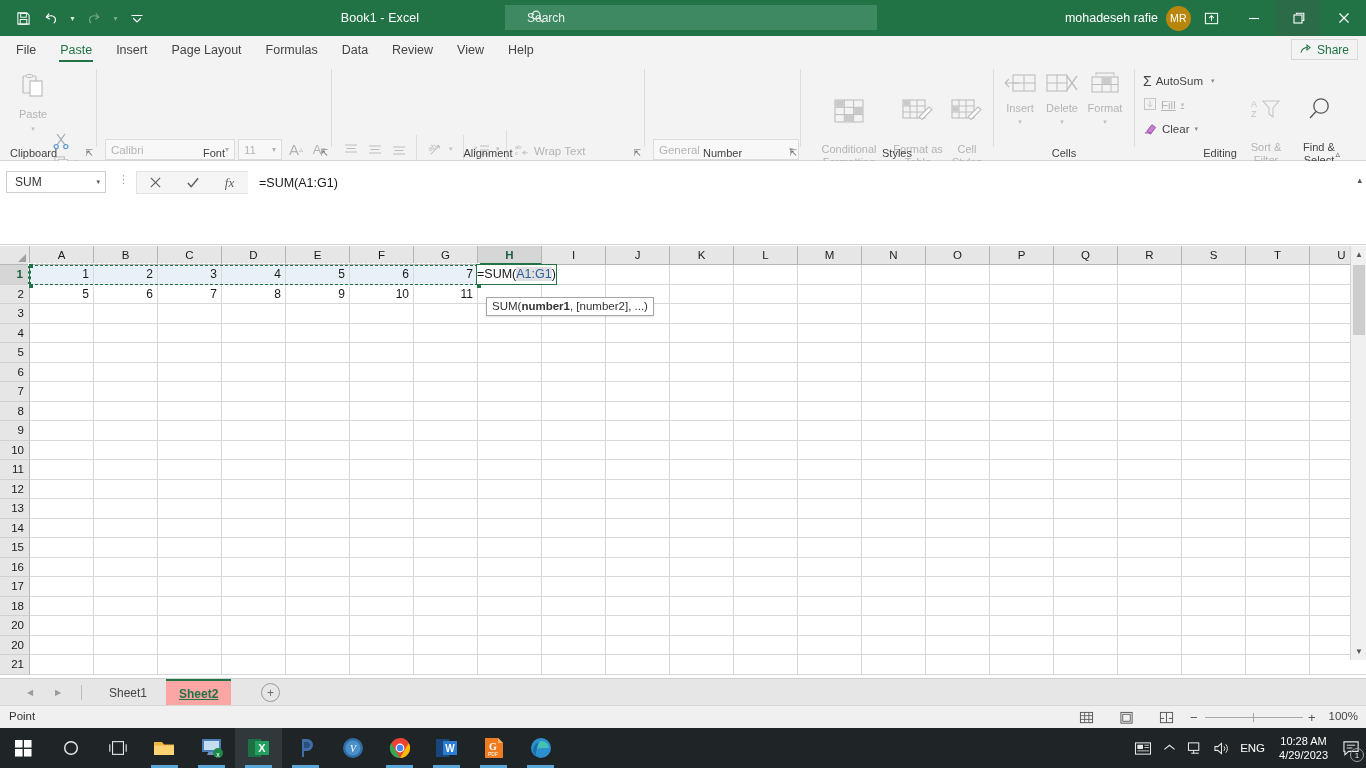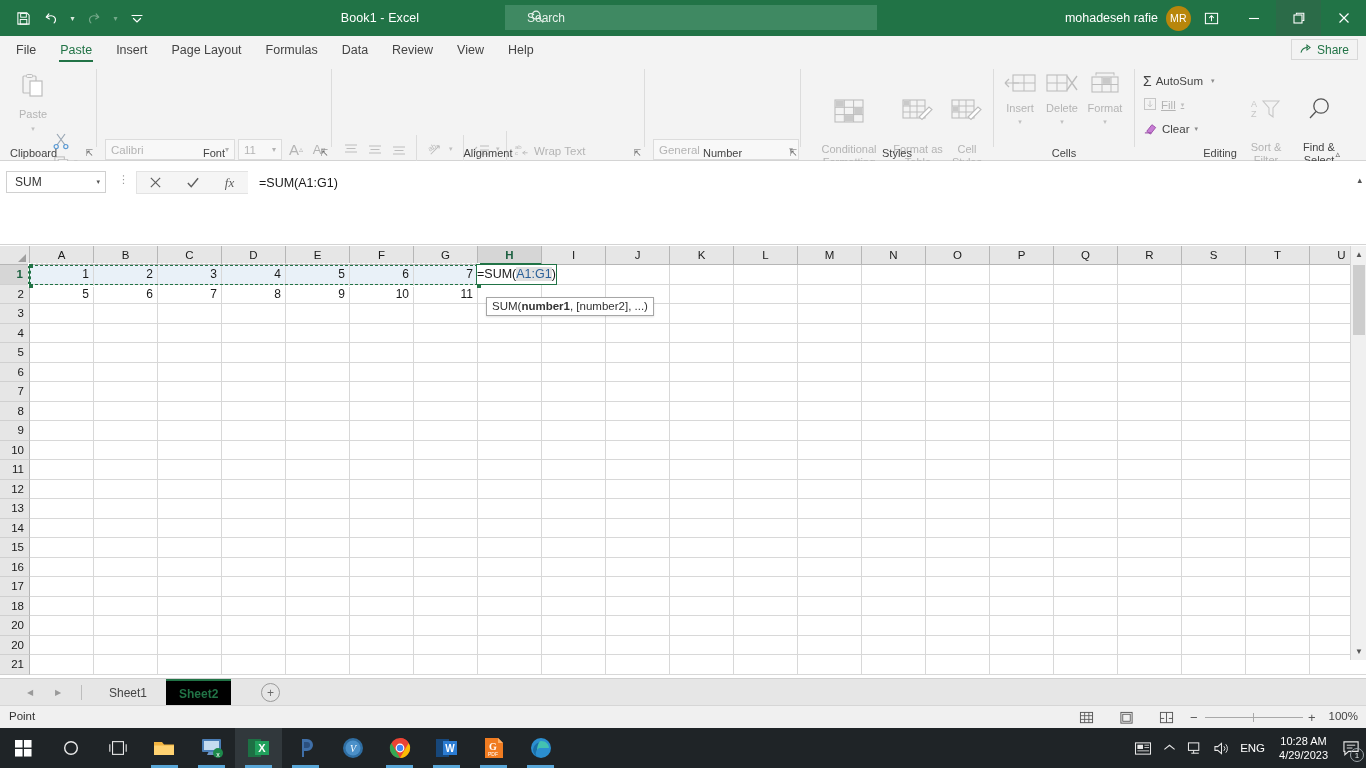--- a/index.html
+++ b/index.html
@@ -186,21 +186,21 @@
   .hsb .arr { position:absolute; top:0; width:15px; height:15px; display:flex; align-items:center; justify-content:center; font-size:8px; color:#333; border:1px solid #b9b9b9; background:#f6f6f6; }
   .hsb .thumb { position:absolute; left:16px; top:1px; width:455px; height:13px; background:#fff; border:1px solid #bdbdbd; }
 
   
   .sheetbar { position:absolute; left:0; top:678px; width:1366px; height:27px; background:#e6e6e6; border-top:1px solid #d0d0d0; }
   .navarr { position:absolute; top:5px; width:20px; height:17px; display:flex; align-items:center; justify-content:center; font-size:8px; color:#9a9a9a; }
   .stab {
     position:absolute; top:0; height:27px; padding:0 13px; display:flex; align-items:center;
     font-size:12px; color:#444;
   }
-  .stab.active { background:#000000; color:#217346; font-weight:bold; border-top:2px solid #217346; }
+  .stab.active { background:#fca5a5; color:#217346; font-weight:bold; border-top:2px solid #217346;text-decoration:underline; }
   .addsheet { position:absolute; top:4px; width:19px; height:19px; border:1px solid #9a9a9a; border-radius:50%; display:flex; align-items:center; justify-content:center; font-size:12px; color:#6a6a6a; }
   .sb-dots { position:absolute; left:817px; top:681px; font-size:11px; color:#9a9a9a; line-height:6px; }
 
   
   .statusbar { position:absolute; left:0; top:705px; width:1366px; height:23px; background:#f0f0f0; border-top:1px solid #d6d6d6; }
   .st-mode { position:absolute; left:9px; top:4px; font-size:11.5px; color:#333; }
   .vbtn { position:absolute; top:3px; width:22px; height:17px; display:flex; align-items:center; justify-content:center; }
   .zoom-minus { position:absolute; left:1190px; top:4px; font-size:13px; color:#555; }
   .zoom-plus { position:absolute; left:1308px; top:4px; font-size:13px; color:#555; }
   .ztrack { position:absolute; left:1205px; top:11px; width:98px; height:1px; background:#a9a9a9; }

